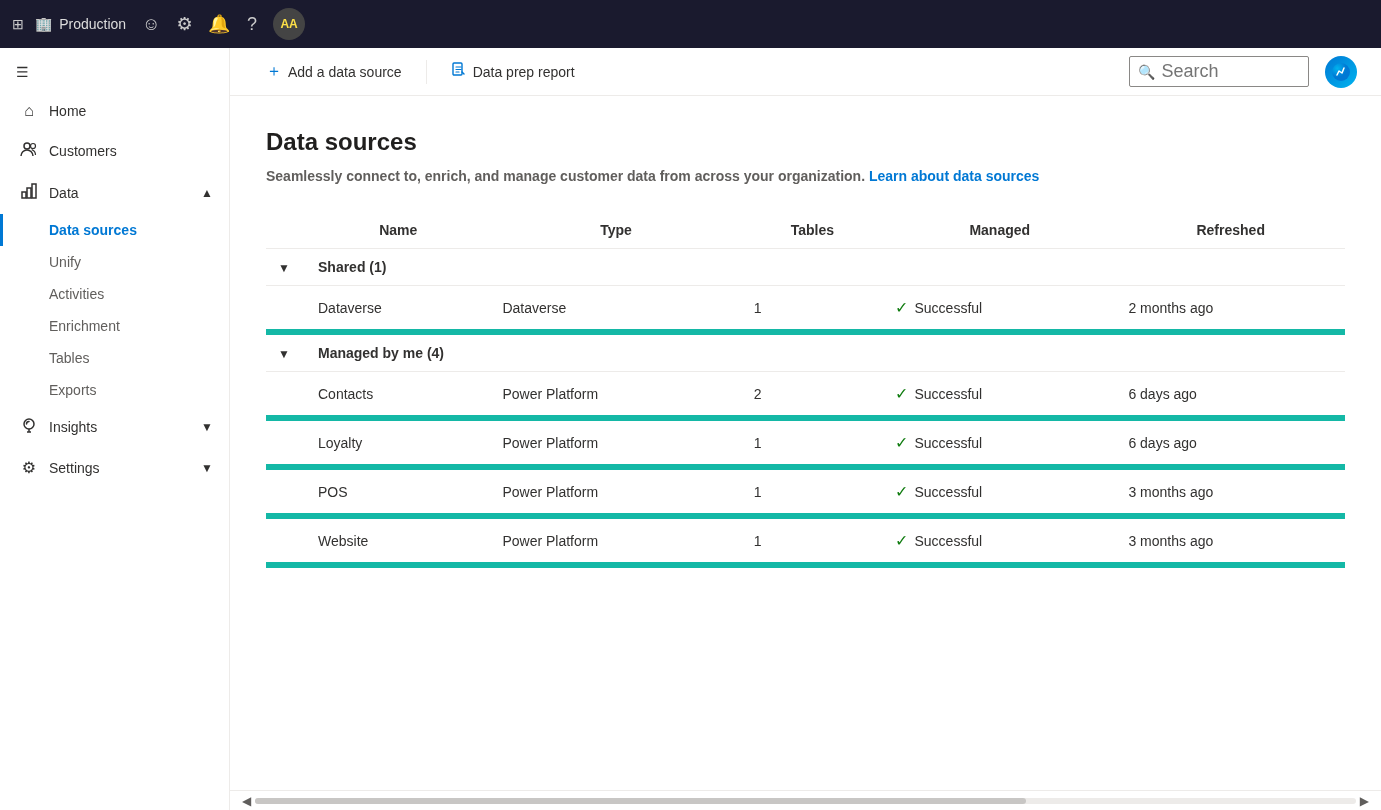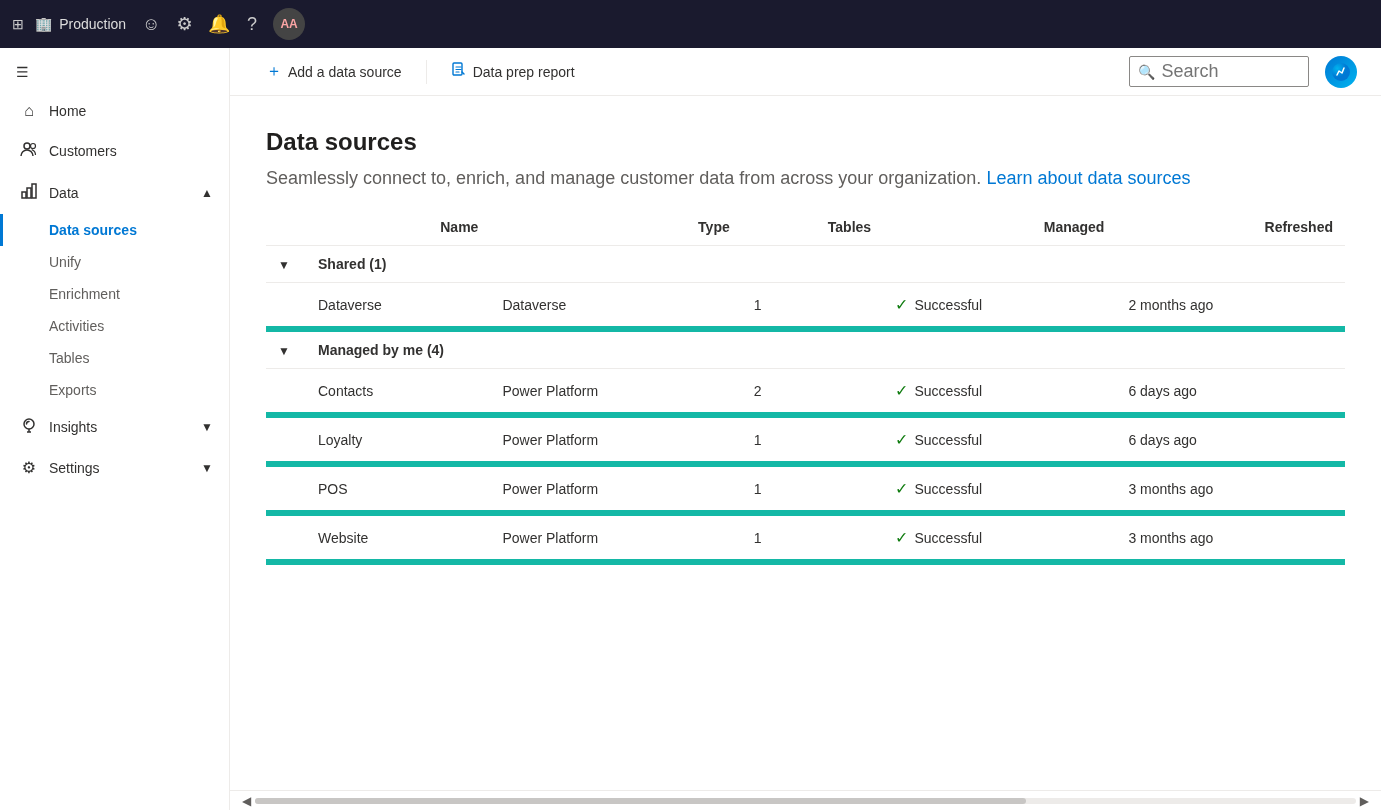--- a/index.html
+++ b/index.html
@@ -16,21 +16,21 @@
       flex-shrink: 0;
       gap: 8px;
     }
     .topbar-grid-icon { color: #ccc; cursor: pointer; margin-right: 4px; }
     .topbar-title { font-size: 15px; font-weight: 500; color: white; flex: 1; }
     .topbar-right { display: flex; align-items: center; gap: 16px; }
     .topbar-env { display: flex; align-items: center; gap: 6px; font-size: 14px; color: #ddd; }
     .topbar-icon-btn { color: #ccc; cursor: pointer; font-size: 18px; }
     .topbar-avatar {
       width: 32px; height: 32px; border-radius: 50%;
-      background: #444; color: #fca5a5; display: flex; align-items: center; justify-content: center;
+      background: #444; color: #fde047; display: flex; align-items: center; justify-content: center;
       font-size: 12px; font-weight: 600; cursor: pointer;
     }
 
     
     .main-layout { display: flex; flex: 1; overflow: hidden; }
 
     
     .sidebar {
       width: 230px;
       background: white;
@@ -89,27 +89,27 @@
     .toolbar-app-icon {
       width: 32px; height: 32px; border-radius: 50%;
       background: linear-gradient(135deg, #0078d4, #00b4ef);
       display: flex; align-items: center; justify-content: center;
       color: white; font-size: 16px; margin-left: 8px;
     }
 
     
     .page-content { flex: 1; overflow-y: auto; padding: 32px 36px 24px; background: white; }
     .page-title { font-size: 24px; font-weight: 600; color: #201f1e; margin-bottom: 12px; }
-    .page-desc { font-size: 18px; color: #605e5c; margin-bottom: 20px; }
+    .page-desc { font-size: 14px; color: #605e5c; margin-bottom: 28px; font-weight: bold; }
     .page-desc a { color: #0078d4; text-decoration: none; }
 
     
     .data-table { width: 100%; border-collapse: collapse; }
     .data-table th {
-      text-align: right; padding: 10px 12px;
+      text-align: center; padding: 10px 12px;
       font-weight: 600; font-size: 14px; color: #323130;
       border-bottom: 1px solid #edebe9;
     }
     .data-table td { padding: 12px 12px; font-size: 14px; color: #323130; border-bottom: 6px solid #14b8a6; }
 
     .group-row td { font-weight: 600; font-size: 14px; padding: 10px 12px; border-bottom: 1px solid #edebe9; }
     .chevron-col { width: 32px; color: #605e5c; cursor: pointer; }
     .chevron-col span { font-size: 12px; }
 
     .link-cell { color: #0078d4; cursor: pointer; }
@@ -184,24 +184,24 @@
       <span class="chevron">▲</span>
     </div>
 
     <div class="sidebar-sub-item active">
       <span>Data sources</span>
     </div>
     <div class="sidebar-sub-item">
       <span>Unify</span>
     </div>
     <div class="sidebar-sub-item">
+      <span>Activities</span>
+    </div>
+    <div class="sidebar-sub-item">
       <span>Enrichment</span>
-    </div>
-    <div class="sidebar-sub-item">
-      <span>Activities</span>
     </div>
     <div class="sidebar-sub-item">
       <span>Tables</span>
     </div>
     <div class="sidebar-sub-item">
       <span>Exports</span>
     </div>
 
     <div class="sidebar-item">
       <span class="icon">

